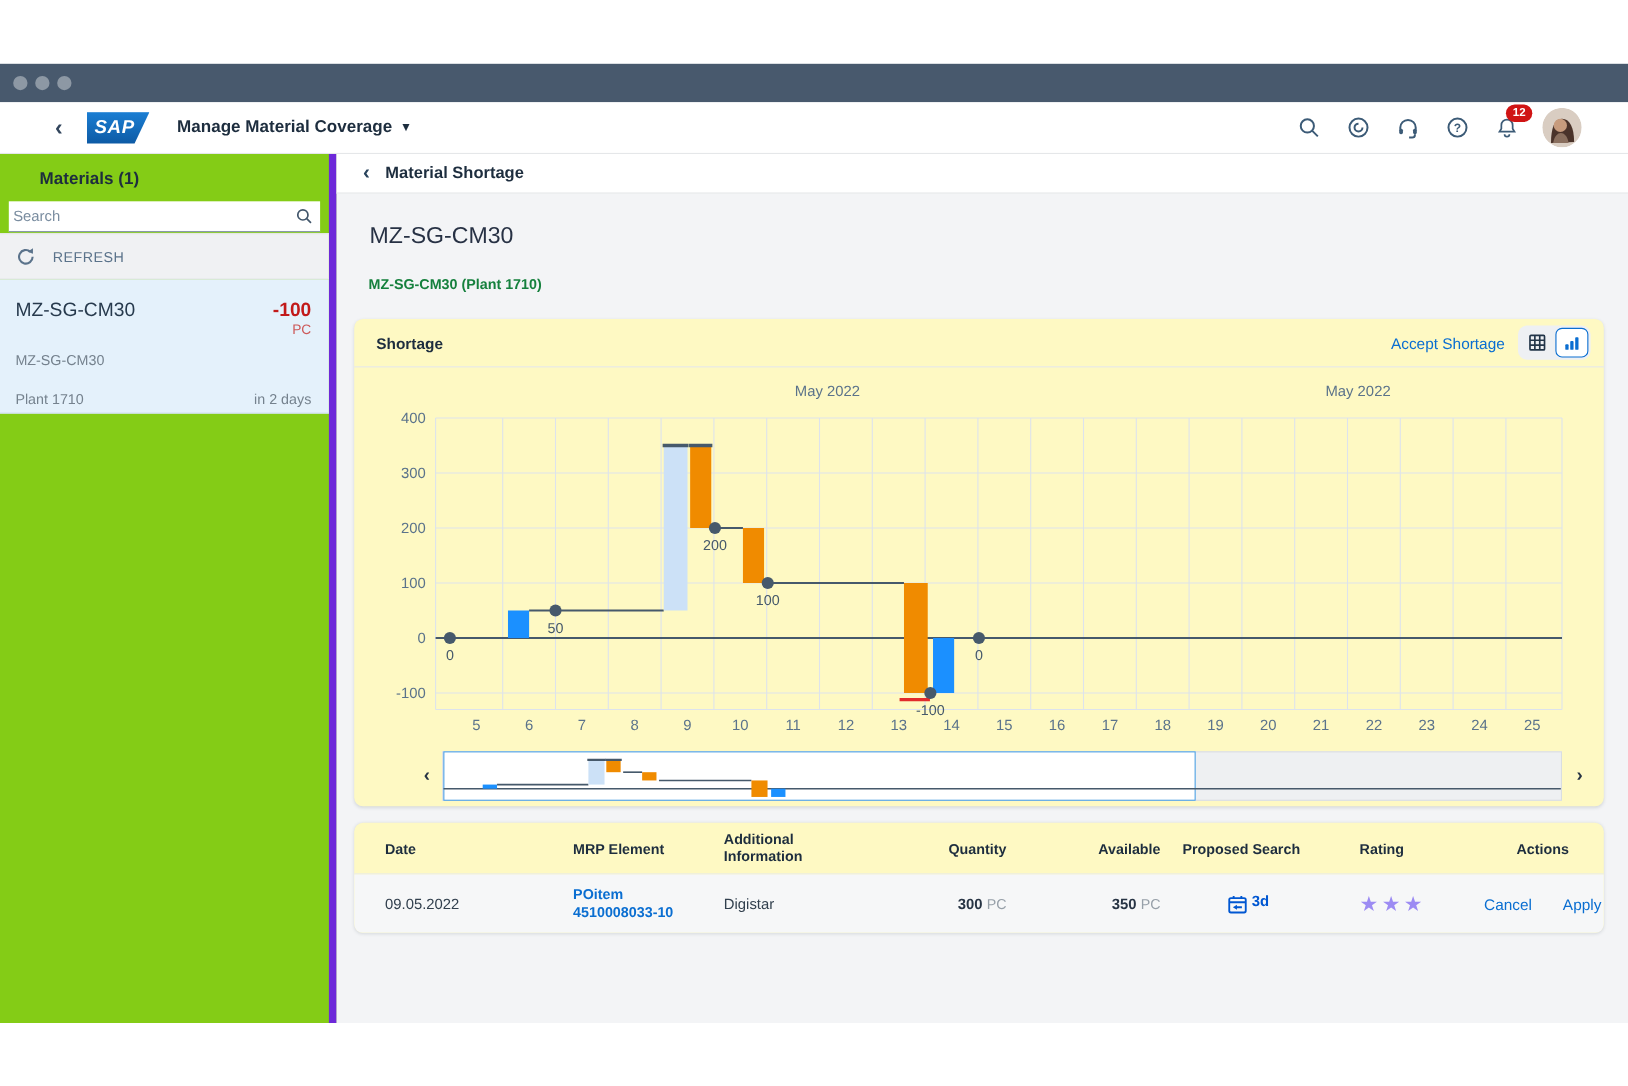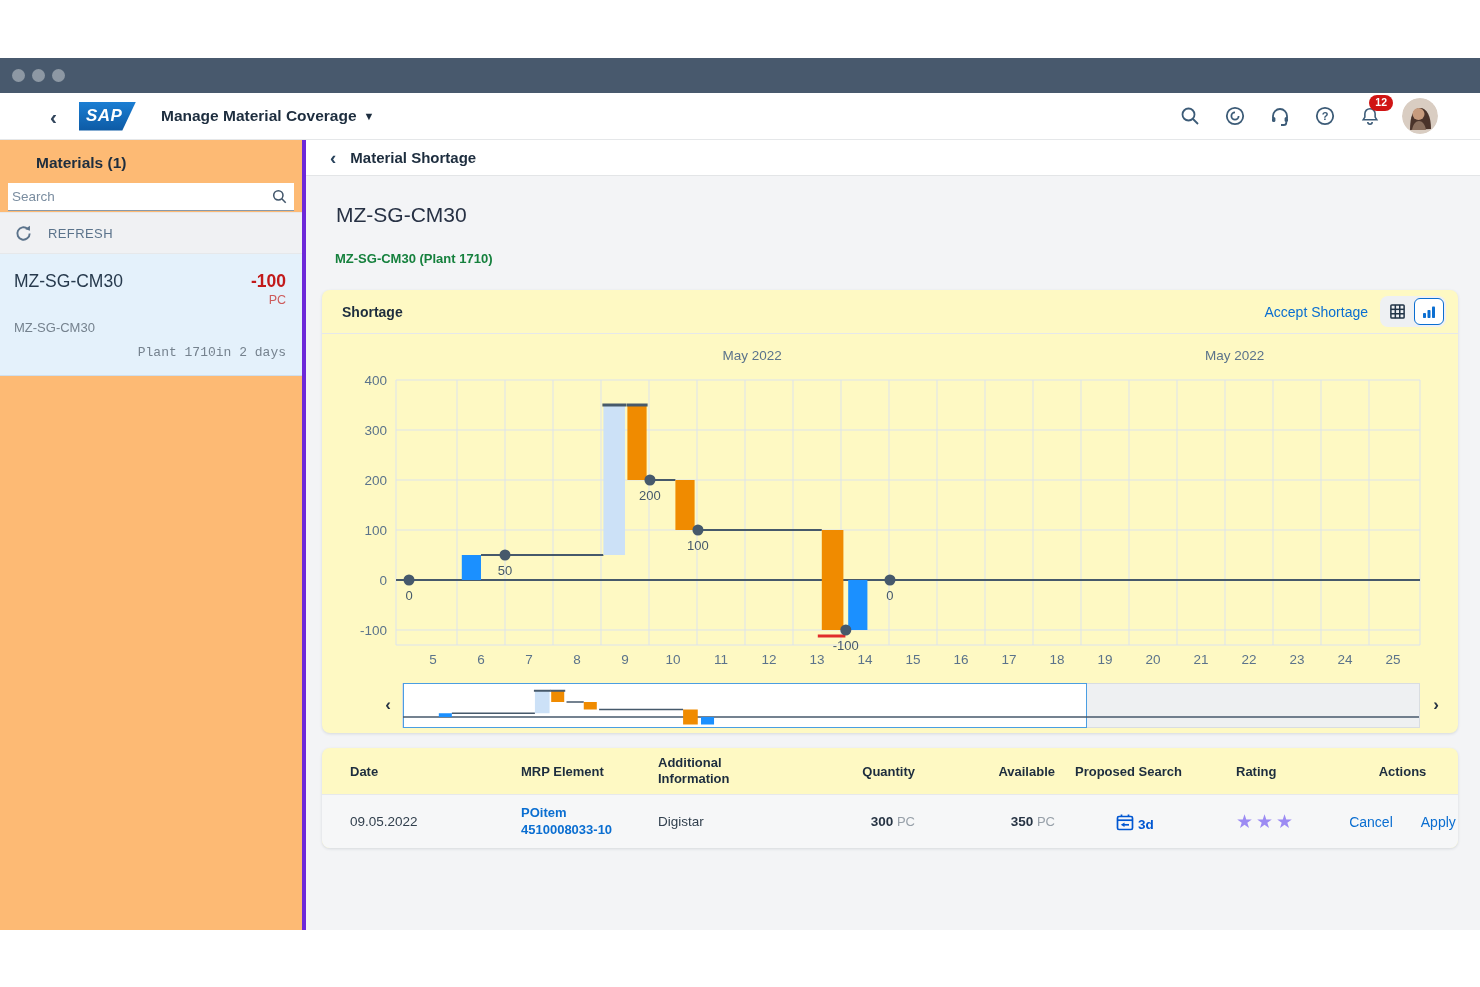--- a/index.html
+++ b/index.html
@@ -15,34 +15,34 @@
   .shell-back { font-size:21px; color:#32455c; cursor:pointer; line-height:1; font-weight:bold; }
   .sap-logo { margin-left:22px; width:57px; height:29px; background:linear-gradient(180deg,#1b7ed3,#0d5aa4); clip-path:polygon(0 0,100% 0,76% 100%,0 100%); color:#fff; font-weight:900; font-style:italic; font-size:17px; display:flex; align-items:center; padding-left:7px; letter-spacing:.5px; }
   .shell-title { margin-left:25px; font-size:15.5px; font-weight:bold; color:#1d2d3e; }
   .shell-caret { margin-left:7px; font-size:11px; color:#1d2d3e; }
   .shell-right { margin-left:auto; display:flex; align-items:center; gap:19px; }
   .shell-icon { width:26px; height:26px; display:flex; align-items:center; justify-content:center; color:#3c5b77; cursor:pointer; position:relative; }
   .badge { position:absolute; top:-8px; right:-10px; background:#d01414; color:#fff; font-size:10.5px; font-weight:bold; padding:2px 6px; border-radius:9px; line-height:1.1; }
   .avatar { width:36px; height:36px; border-radius:50%; overflow:hidden; cursor:pointer; }
 
   
-  .sidebar { position:absolute; left:0; top:140px; width:306px; height:790px; background:#fdba74; border-right:4px solid #6d28d9; }
+  .sidebar { position:absolute; left:0; top:140px; width:306px; height:790px; background:#84cc16; border-right:7px solid #6d28d9; }
   .sb-title { padding:14px 0 0 36px; font-size:15.5px; font-weight:bold; color:#1d2d3e; }
   .sb-search { margin:11px 8px 0 8px; height:28px; border-bottom:1px solid #8a99a8; display:flex; align-items:center; background:#fff; }
   .sb-search input { flex:1; border:none; outline:none; font-size:13.5px; color:#333; font-family:inherit; background:transparent; padding-left:4px; }
   .sb-search input::placeholder { color:#7a8da0; }
   .sb-refresh { margin-top:1px; height:42px; background:#f0f1f3; border-top:1px solid #e6e8ea; border-bottom:1px solid #e6e8ea; display:flex; align-items:center; padding-left:14px; gap:15px; color:#5b738b; font-size:13px; letter-spacing:.4px; cursor:pointer; }
   .sb-item { height:122px; background:#e4f1fb; border-bottom:1px solid #cfdfed; padding:17px 16px 0 14px; cursor:pointer; }
   .sb-item-row1 { display:flex; justify-content:space-between; align-items:flex-start; }
   .sb-item-title { font-size:17.5px; color:#273a4d; }
   .sb-item-qtyblock { text-align:right; }
   .sb-item-qty { font-size:17.5px; font-weight:bold; color:#c21a1a; }
   .sb-item-unit { font-size:12.5px; color:#cd5b5b; margin-top:1px; }
   .sb-item-sub { margin-top:13px; font-size:13px; color:#75828e; }
-  .sb-item-row3 { margin-top:10px; font-size:13px; color:#75828e; display:flex; justify-content:flex-end;font-family:Liberation Mono, monospace; }
+  .sb-item-row3 { margin-top:20px; font-size:13px; color:#75828e; display:flex; justify-content:space-between; }
 
   
   .main { position:absolute; left:306px; top:140px; width:1174px; height:790px; background:#f3f4f6; }
   .subheader { height:36px; background:#fff; border-bottom:1px solid #e3e5e7; display:flex; align-items:center; padding-left:24px; }
   .subheader .chev { font-size:19px; color:#29435c; font-weight:bold; cursor:pointer; line-height:1; }
   .subheader-title { margin-left:14px; font-size:15px; font-weight:bold; color:#1d2d3e; }
   .obj-title { position:absolute; left:30px; top:63px; font-size:21px; color:#273144; }
   .obj-sub { position:absolute; left:29px; top:111px; font-size:13px; color:#15803d;font-weight:bold; }
 
   .card { position:absolute; background:#fef9c3; border-radius:8px; box-shadow:0 1px 3px rgba(34,54,73,.14); }
@@ -68,21 +68,21 @@
   .tbl-head, .tbl-row { display:grid; grid-template-columns:180px 135px 160px 120px 140px 175px 115px 1fr; align-items:center; }
   .tbl-head { height:47px; border-bottom:1px solid #e7e9eb; font-size:13px; font-weight:bold; color:#1d2d3e; }
   .tbl-row { height:53px; background:#f6f7f8; font-size:13.5px; color:#32404e; }
   .c-date { padding-left:28px; } .c-mrp { padding-left:19px; } .c-info { padding-left:21px; }
   .c-qty, .c-avail { text-align:right; padding-right:2px; }
   .c-prop { padding-left:18px; } .c-rating { padding-left:4px; }
   .c-actions { text-align:center; }
   .h-info { line-height:1.25; max-width:110px; }
   .mrp-link { font-weight:bold; color:#0a6ed1; line-height:1.3; cursor:pointer; font-size:13px; }
   .qty-num { font-weight:bold; color:#273444; } .qty-unit { color:#97a0a9; font-size:13px; }
-  .prop-cell { display:flex; align-items:flex-end; gap:3px; margin-left:40px; color:#0057d2; font-weight:bold; font-size:13.5px; cursor:pointer; }
+  .prop-cell { display:flex; align-items:flex-start; gap:3px; margin-left:40px; color:#0057d2; font-weight:bold; font-size:13.5px; cursor:pointer; }
   .stars { font-size:19px; color:#9c8bf3; letter-spacing:3px; cursor:pointer; }
   .action-links { display:flex; justify-content:center; gap:28px; font-size:14px; color:#0a6ed1; }
   .action-links span { cursor:pointer; }
 </style>
 </head>
 <body>
 
 <div class="stage">
 
   <div class="chrome">

